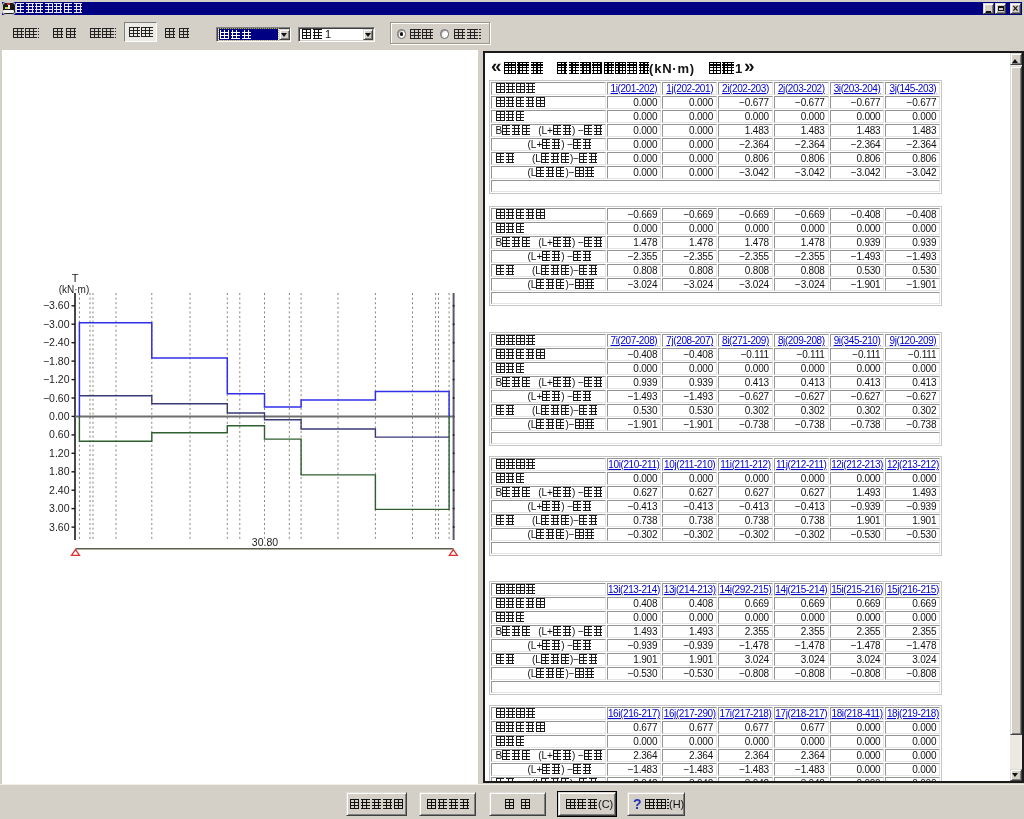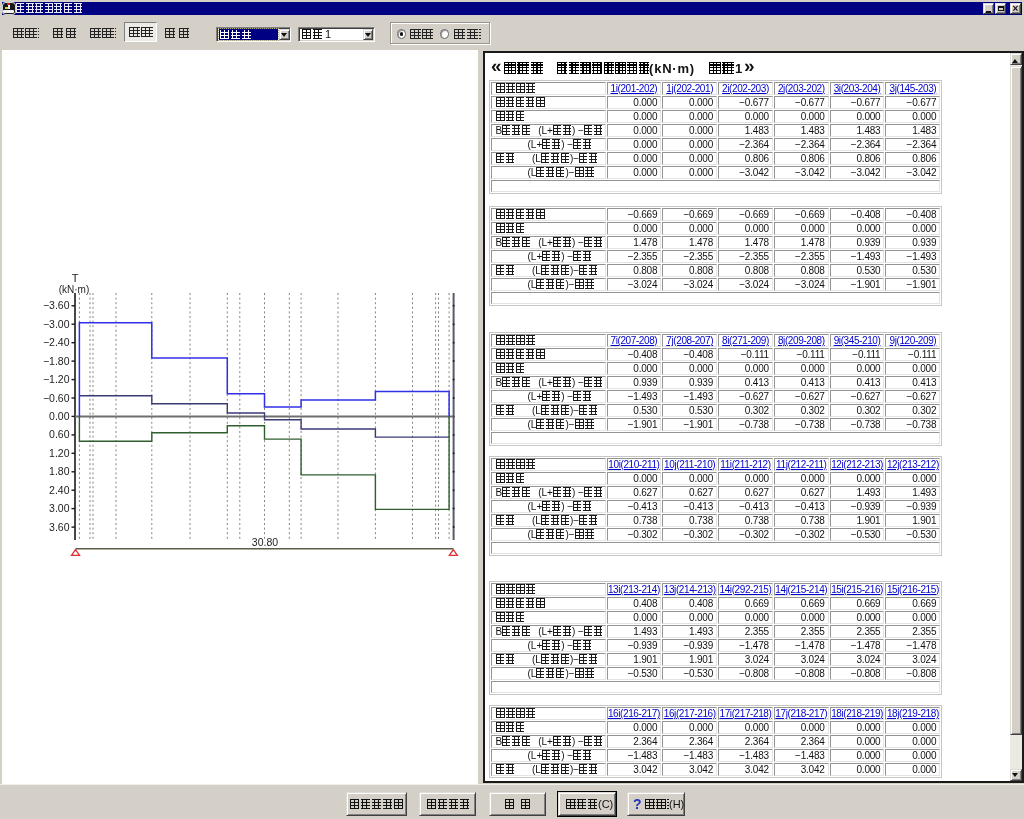--- a/index.html
+++ b/index.html
@@ -461,25 +461,34 @@
         <tr>
           <td colspan="7" class="emp"></td>
         </tr>
       </tbody>
     </table>
 <table class="grp" style="top:652.0px;left:4px">
       <tbody>
         <tr>
           <td class="lab"><span style="padding-left:4px"><span class="jp" style="width:39px;height:10px;background:repeating-linear-gradient(90deg,transparent 0 8.5px,#fff 8.5px 10px),repeating-linear-gradient(90deg,#1a1a1a 0 1px,transparent 1px 4px),repeating-linear-gradient(0deg,#1a1a1a 0 1px,transparent 1px 3px);"></span></span></td>
           <td class="hd"><span class="lnk">16i(216-217)</span></td>
-          <td class="hd"><span class="lnk">16j(217-216)</span></td>
+          <td class="hd"><span class="lnk">16j(217-290)</span></td>
           <td class="hd"><span class="lnk">17i(217-218)</span></td>
           <td class="hd"><span class="lnk">17j(218-217)</span></td>
-          <td class="hd"><span class="lnk">18i(218-219)</span></td>
+          <td class="hd"><span class="lnk">18i(218-411)</span></td>
           <td class="hd"><span class="lnk">18j(219-218)</span></td>
+        </tr>
+        <tr>
+          <td class="lab"><span style="padding-left:4px"><span class="jp" style="width:49px;height:10px;background:repeating-linear-gradient(90deg,transparent 0 8.5px,#fff 8.5px 10px),repeating-linear-gradient(90deg,#1a1a1a 0 1px,transparent 1px 4px),repeating-linear-gradient(0deg,#1a1a1a 0 1px,transparent 1px 3px);"></span></span></td>
+          <td class="num">0.677</td>
+          <td class="num">0.677</td>
+          <td class="num">0.677</td>
+          <td class="num">0.677</td>
+          <td class="num">0.000</td>
+          <td class="num">0.000</td>
         </tr>
         <tr>
           <td class="lab"><span style="padding-left:4px"><span class="jp" style="width:29px;height:10px;background:repeating-linear-gradient(90deg,transparent 0 8.5px,#fff 8.5px 10px),repeating-linear-gradient(90deg,#1a1a1a 0 1px,transparent 1px 4px),repeating-linear-gradient(0deg,#1a1a1a 0 1px,transparent 1px 3px);"></span></span></td>
           <td class="num">0.000</td>
           <td class="num">0.000</td>
           <td class="num">0.000</td>
           <td class="num">0.000</td>
           <td class="num">0.000</td>
           <td class="num">0.000</td>
         </tr>

